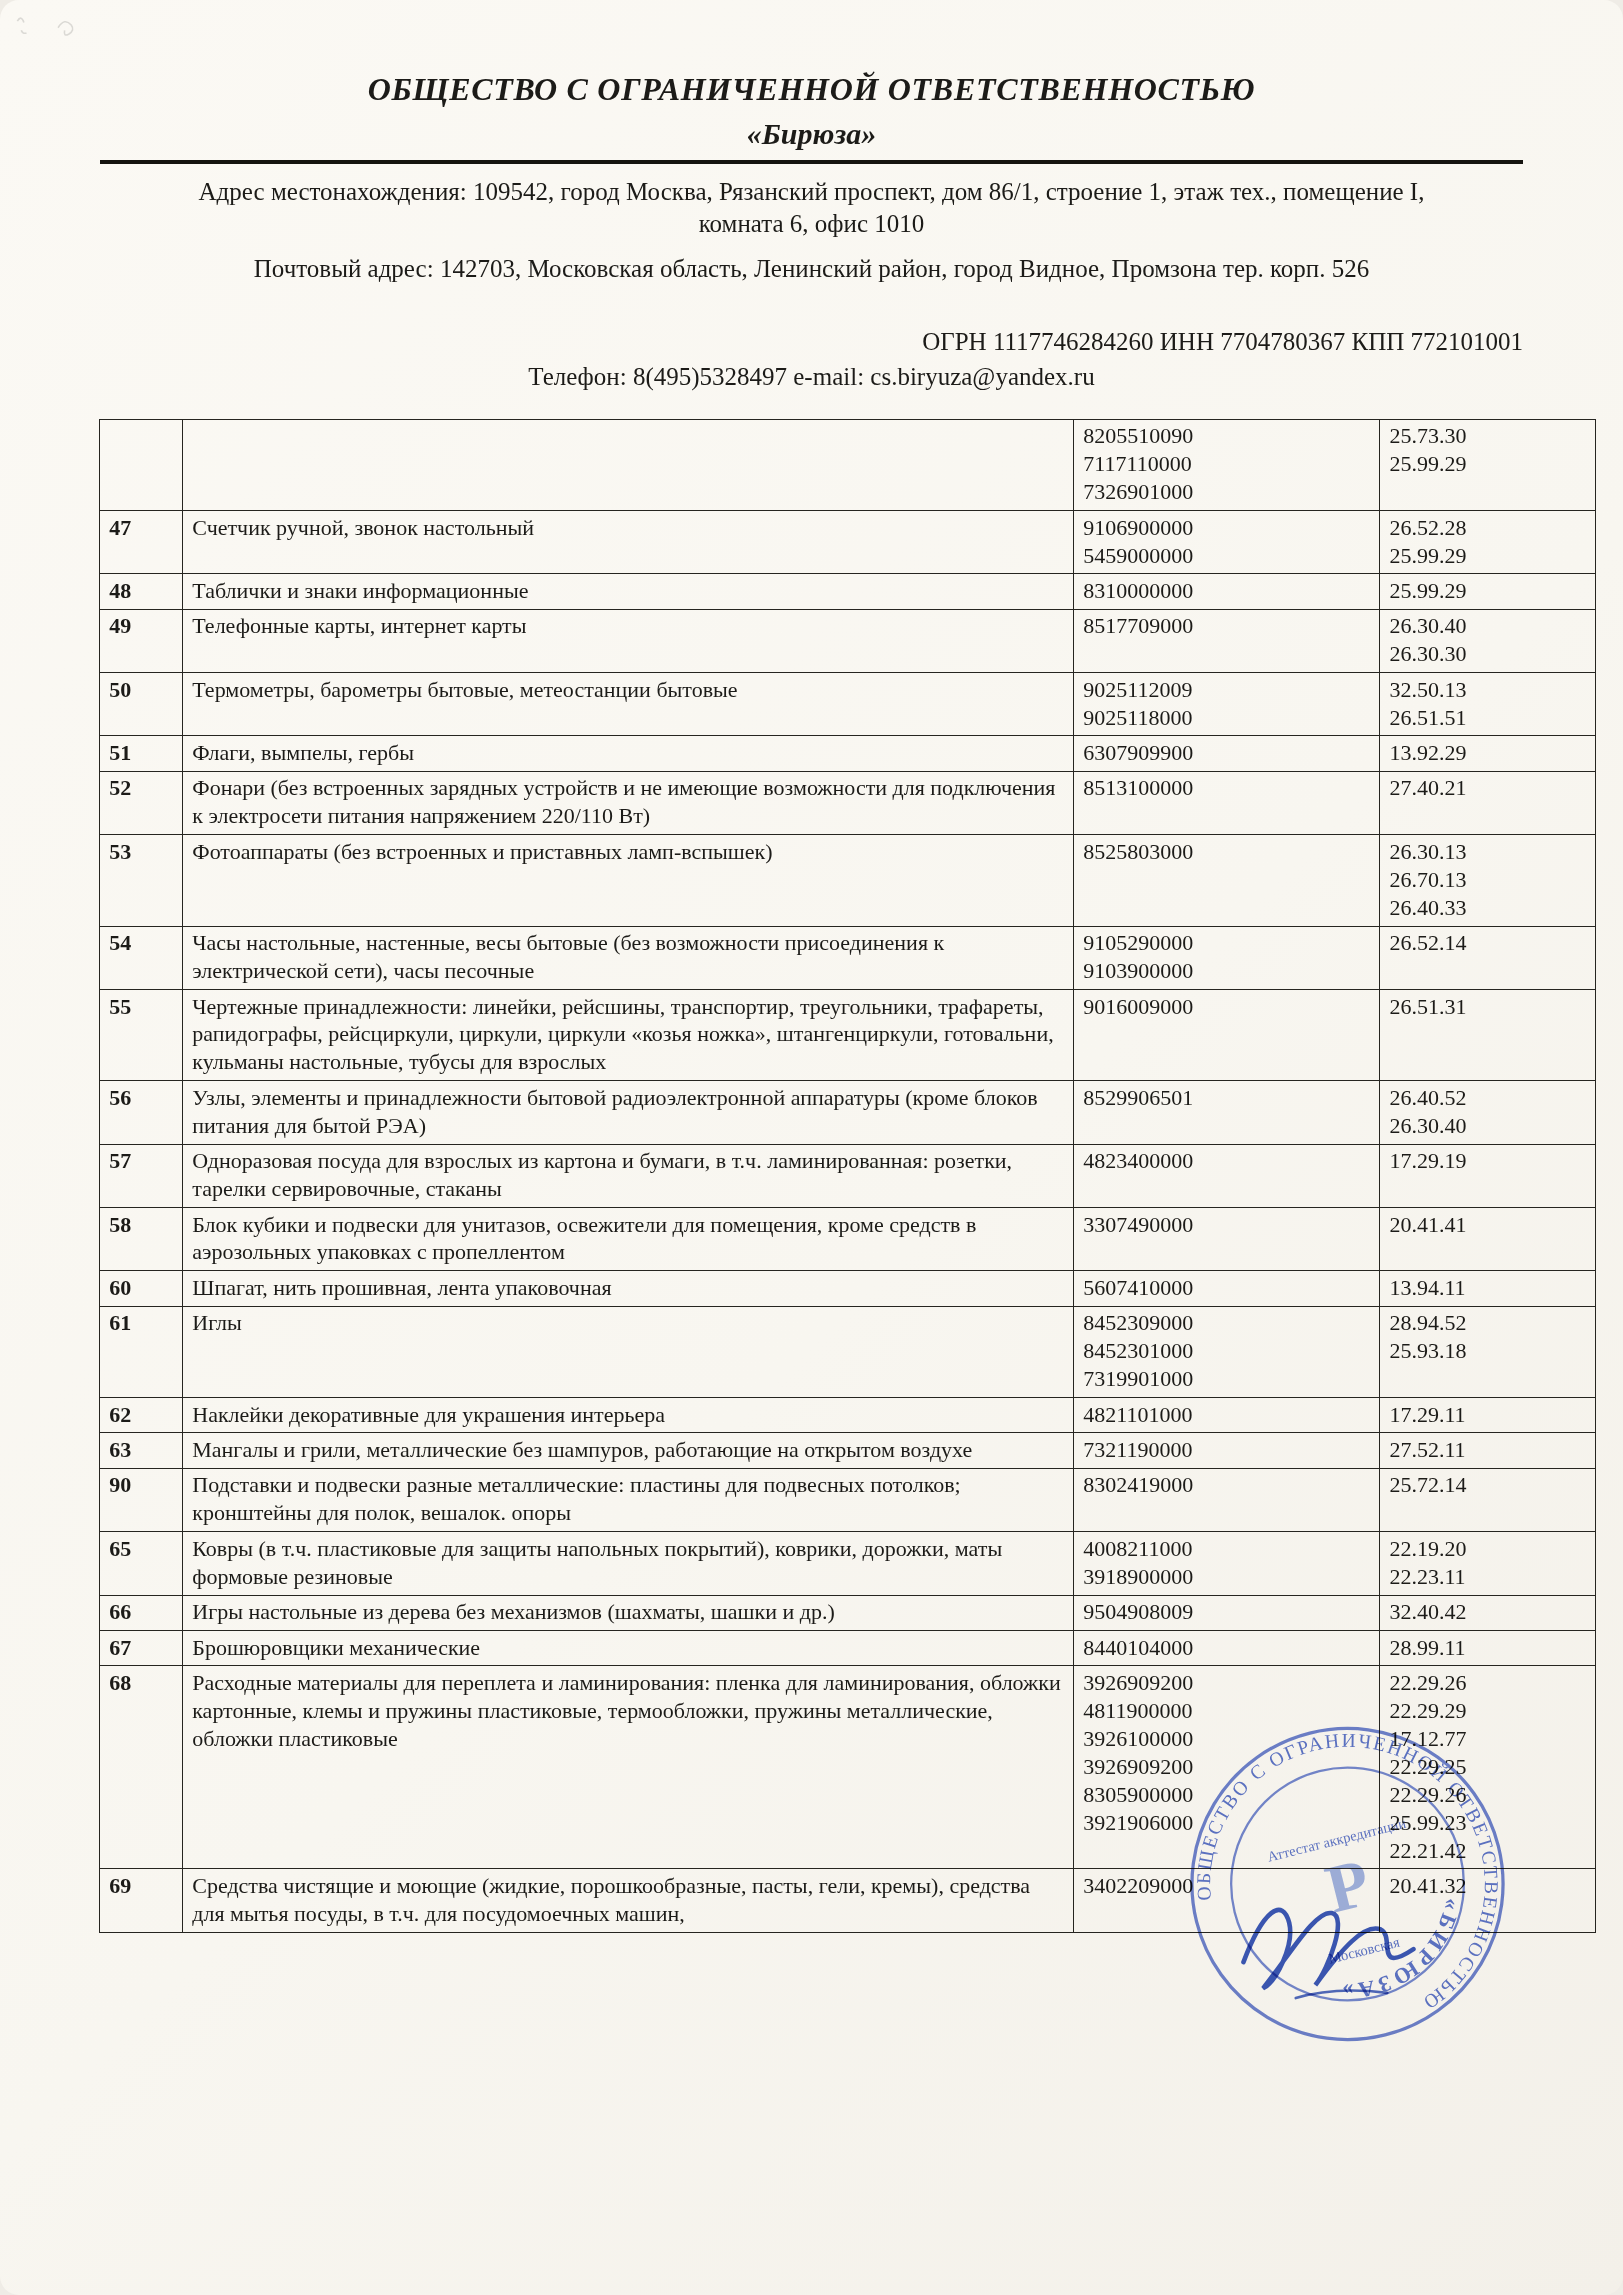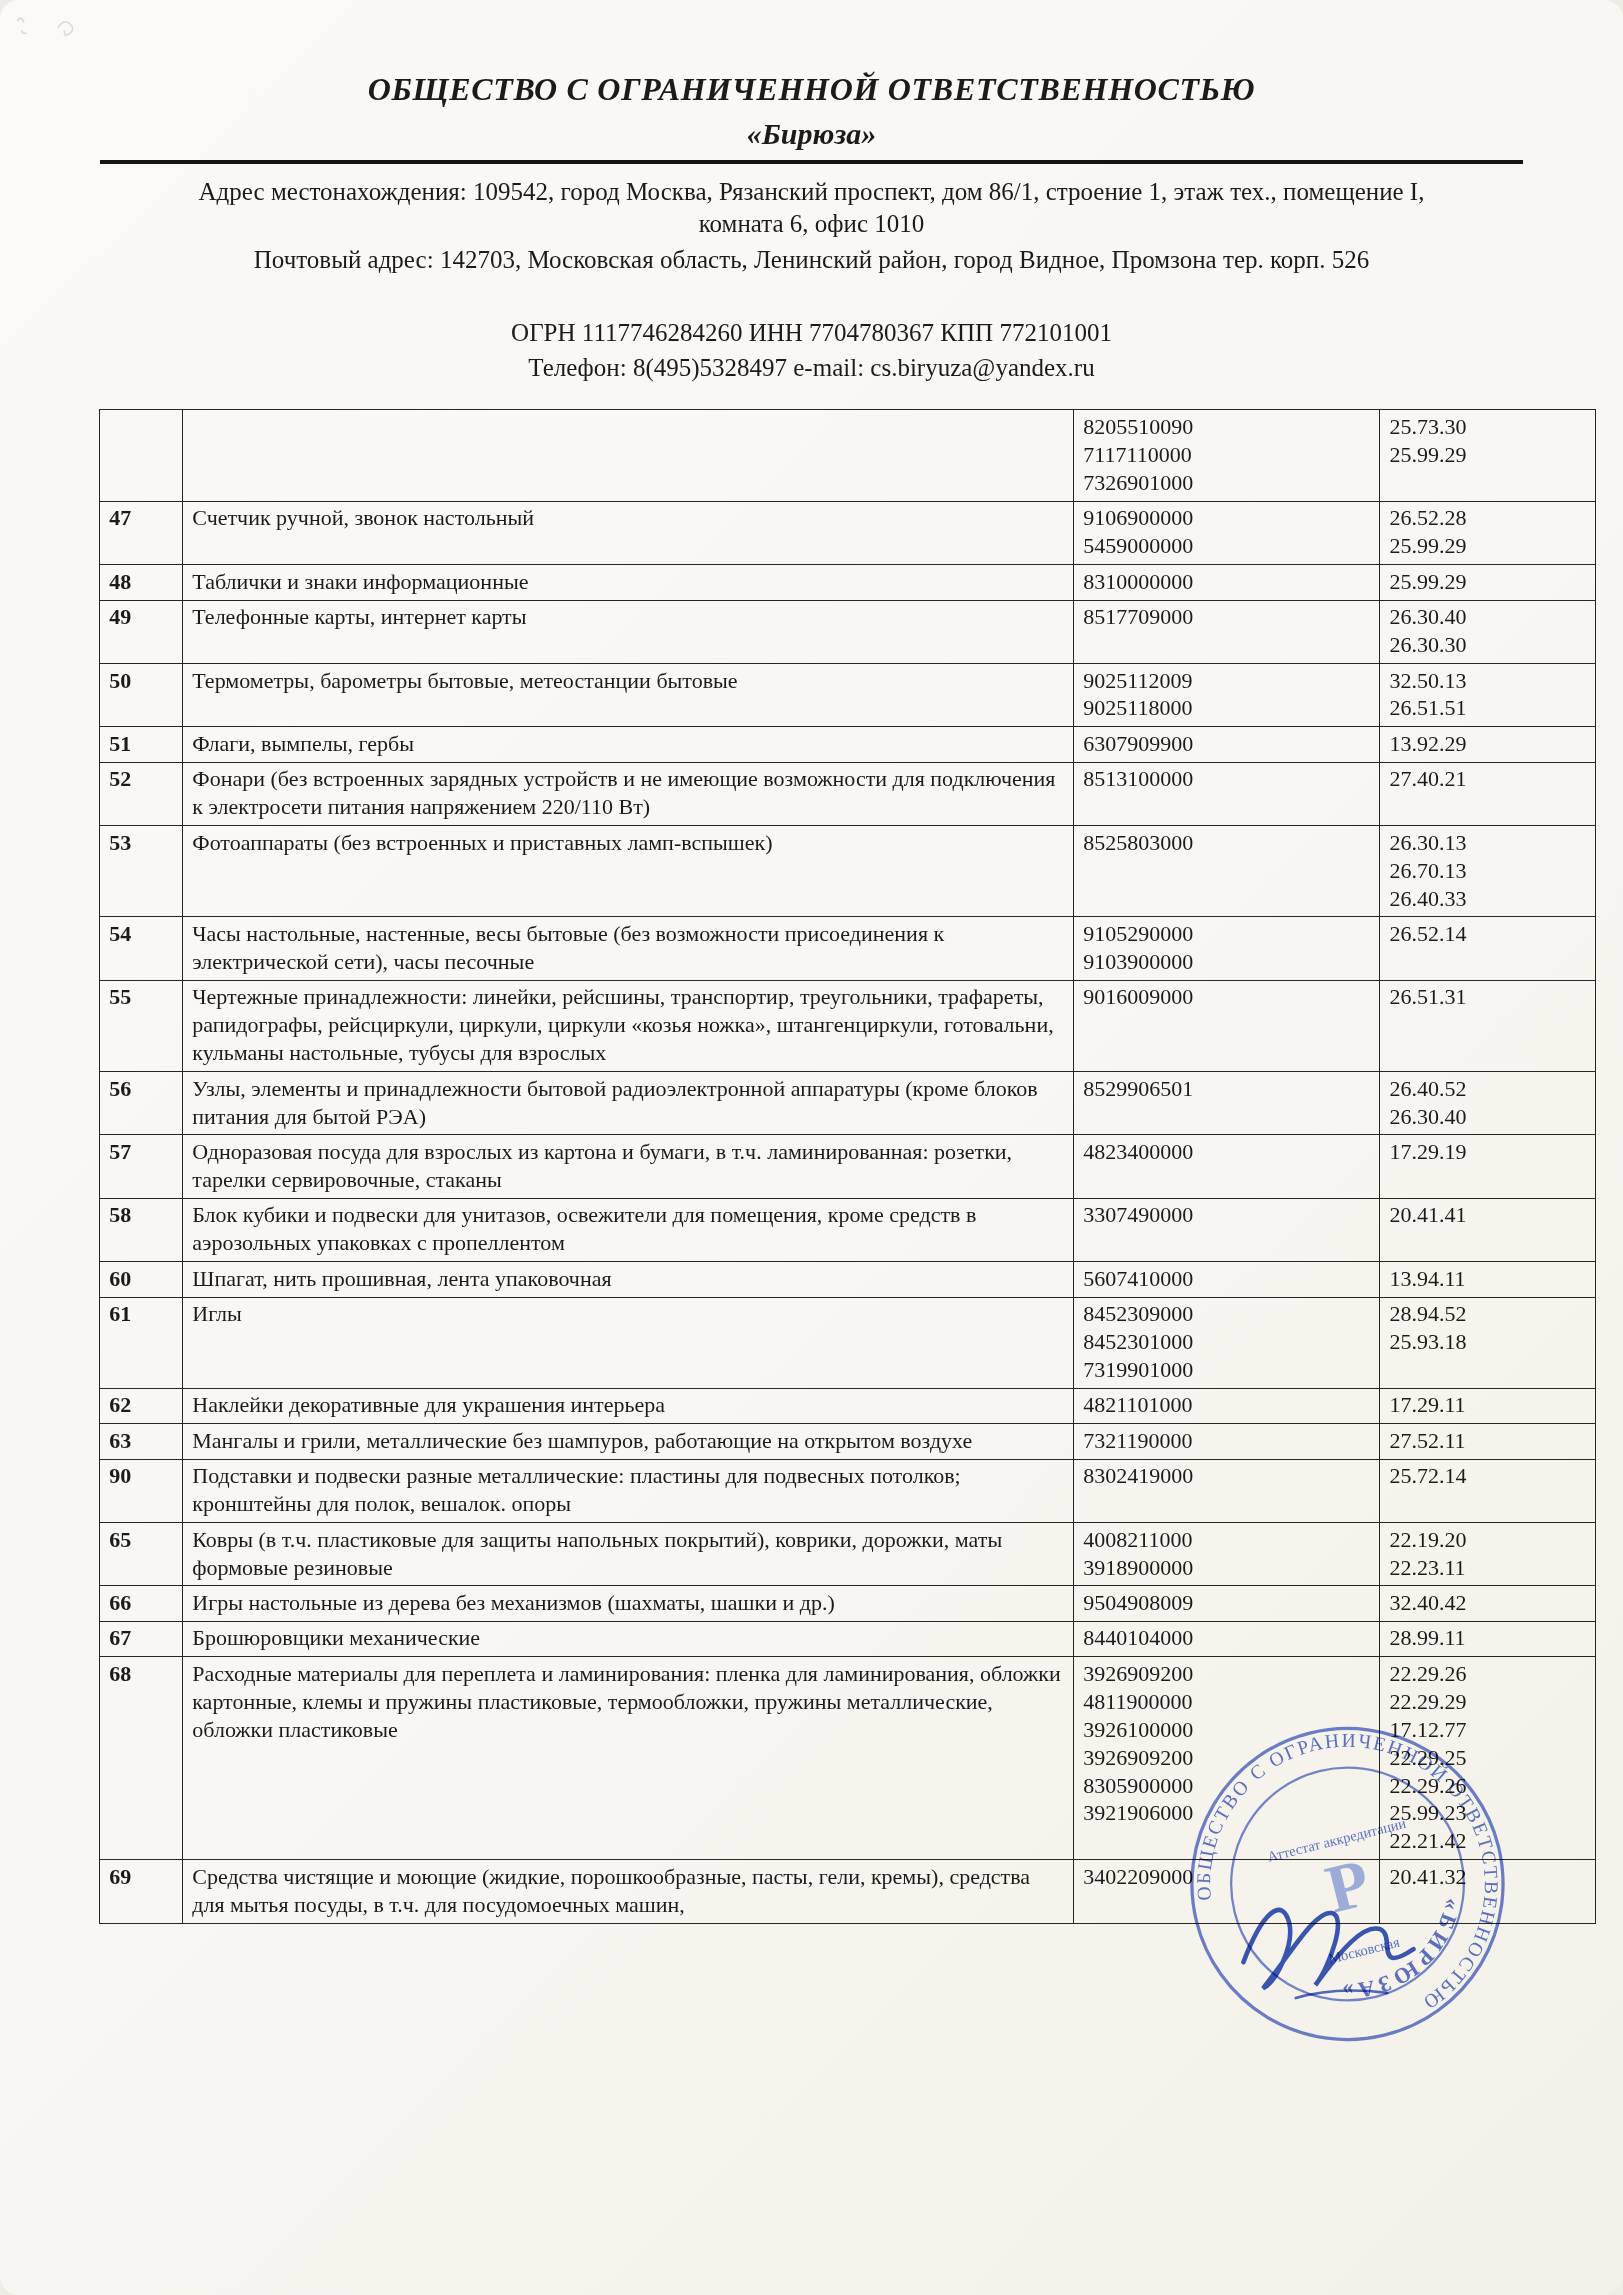--- a/index.html
+++ b/index.html
@@ -27,24 +27,24 @@
   .org-name{
     font-size:30px;font-weight:bold;font-style:italic;
     margin-top:9.2px;line-height:1.1;
   }
   .header-rule{
     height:3.3px;background:#15140f;border:0;
     margin:10.5px 0 11.8px 0;width:100%;
   }
   .addr{
     font-size:25px;line-height:1.3;
-    max-width:1230px;margin:3px auto;
+    max-width:1230px;margin:12px auto;
   }
   .postal{font-size:25px;line-height:1.3;margin-top:1.3px;}
-  .reg{font-size:25px;margin-top:41px;line-height:1.25;}
+  .reg{font-size:25px;margin-top:41px;line-height:1.25;text-align:right;}
   .contact{font-size:25px;margin-top:3.9px;line-height:1.25;}
 
   table.goods{
     border-collapse:collapse;
     margin:26px 0 0 99px;
     width:1423px;
     table-layout:fixed;
     font-size:22px;
     line-height:1.27;
   }

